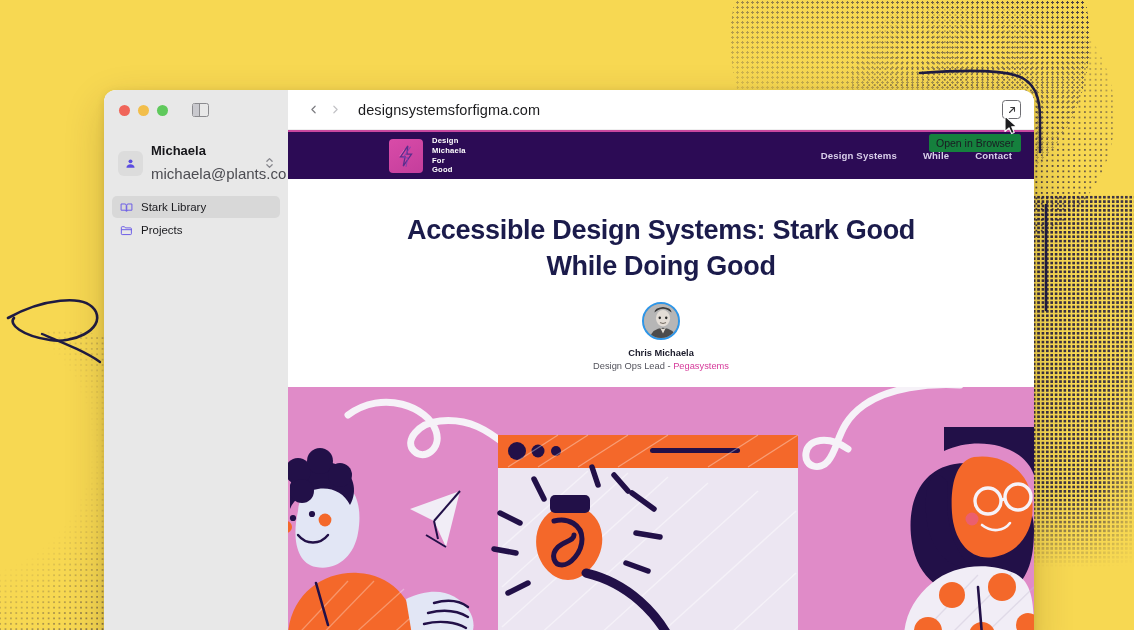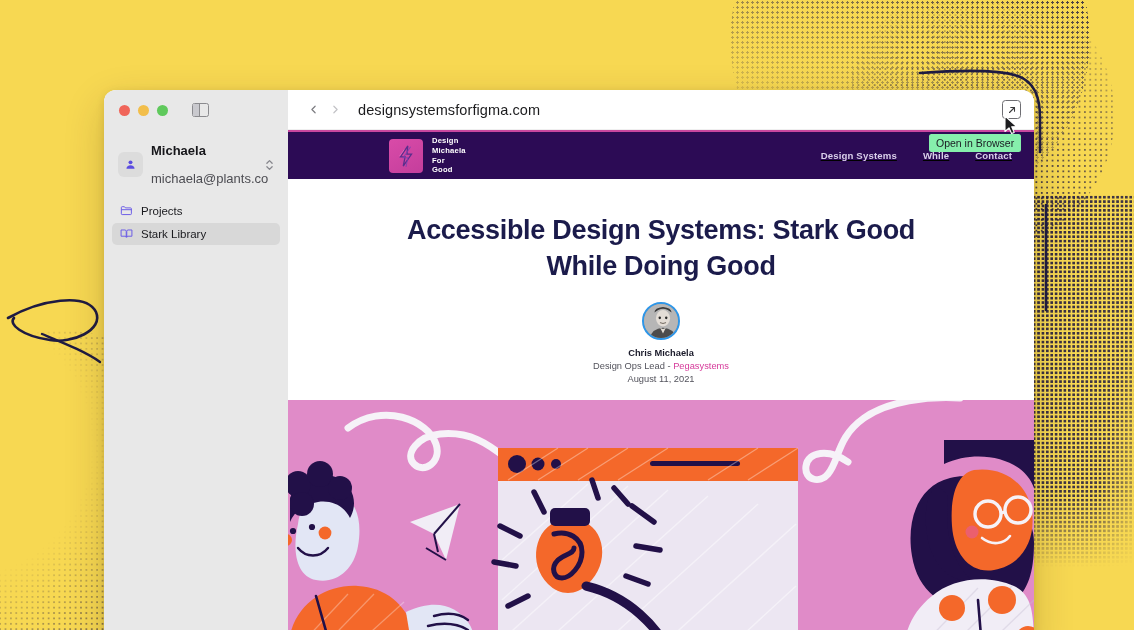--- a/index.html
+++ b/index.html
@@ -166,21 +166,21 @@
   .account-avatar {
     width: 25px; height: 25px;
     border-radius: 6px;
     background: #DCDCDC;
     display: flex; align-items: center; justify-content: center;
     color: #5B4CE0;
     flex: 0 0 25px;
   }
   .account-text { margin-left: 8px; flex: 1; min-width: 0; line-height: 1.18; }
   .account-name { font-size: 13px; font-weight: bold; color: #16161A; }
-  .account-email { font-size: 13px; color: #4C4C52; margin-top: 13px; text-align: right; }
+  .account-email { font-size: 15px; color: #4C4C52; margin-top: 7px; text-align: right; }
   .account-chevrons { color: #88888E; display: flex; flex-direction: column; align-items: center; }
 
   .nav-item {
     display: flex;
     align-items: center;
     height: 22px;
     margin: 1px 8px;
     padding: 0 7px;
     border-radius: 5px;
     gap: 7px;
@@ -208,21 +208,21 @@
     display: flex; align-items: center; justify-content: center;
   }
   .logo-text {
     font-size: 7.6px;
     font-weight: bold;
     color: #ffffff;
     line-height: 1.28;
     letter-spacing: .2px;
   }
   .site-nav-spacer { flex: 1; }
-  .site-links { display: flex; align-items: flex-end; gap: 26px; text-decoration: underline; }
+  .site-links { display: flex; align-items: flex-end; gap: 26px; }
   .site-link {
     font-size: 9.6px;
     font-weight: bold;
     color: #D9CFEA;
     letter-spacing: .15px;
     white-space: nowrap;
   }
 
   .article {
     padding: 34px 60px 0 60px;
@@ -252,21 +252,21 @@
   .author-org { color: #D6399A; text-align: right; }
   .author-date { margin-top: 3px; font-size: 9.3px; color: #53535C; }
 
   .hero { margin-top: 16px; height: 260px; position: relative; overflow: hidden; background: #E08BC8; }
 
   
   .cursor { position: absolute; left: 1004px; top: 115px; z-index: 40; }
   .tooltip {
     position: absolute;
     left: 929px; top: 134px;
-    background: #86efac;
+    background: #15803d;
     color: #1A1A22;
     font-size: 10.5px;
     padding: 3px 7px;
     border-radius: 2.5px;
     white-space: nowrap;
     z-index: 39;
   }
 </style>
 </head>
 <body>
@@ -333,38 +333,38 @@
             <div class="account-email">michaela@plants.co</div>
           </div>
           <div class="account-chevrons">
             <svg width="9" height="14" viewBox="0 0 10 16" fill="none" stroke="currentColor" stroke-width="1.5" stroke-linecap="round" stroke-linejoin="round">
                 <polyline points="2 6 5 3 8 6"></polyline>
                 <polyline points="2 10 5 13 8 10"></polyline>
               </svg>
           </div>
         </div>
 
+        <div class="nav-item active">
+          <span class="nav-ico">
+            <svg width="13" height="13" viewBox="0 0 24 24" fill="none" stroke="currentColor" stroke-width="1.8" stroke-linejoin="round">
+                <path d="M2 5.5h7a2.5 2.5 0 0 1 2.5 2.5v11a2 2 0 0 0-2-2H2z"></path>
+                <path d="M22 5.5h-7a2.5 2.5 0 0 0-2.5 2.5v11a2 2 0 0 1 2-2H22z"></path>
+              </svg>
+          </span>
+          <span class="nav-label">Stark Library</span>
+        </div>
+
         <div class="nav-item">
           <span class="nav-ico">
             <svg width="13" height="13" viewBox="0 0 24 24" fill="none" stroke="currentColor" stroke-width="1.8" stroke-linejoin="round">
                 <path d="M2.5 6.5a1.5 1.5 0 0 1 1.5-1.5h4.2l1.8 2.2h9.5a1.5 1.5 0 0 1 1.5 1.5v9.3a1.5 1.5 0 0 1-1.5 1.5H4a1.5 1.5 0 0 1-1.5-1.5z"></path>
                 <line x1="2.5" y1="10.5" x2="21.5" y2="10.5"></line>
               </svg>
           </span>
           <span class="nav-label">Projects</span>
-        </div>
-
-        <div class="nav-item active">
-          <span class="nav-ico">
-            <svg width="13" height="13" viewBox="0 0 24 24" fill="none" stroke="currentColor" stroke-width="1.8" stroke-linejoin="round">
-                <path d="M2 5.5h7a2.5 2.5 0 0 1 2.5 2.5v11a2 2 0 0 0-2-2H2z"></path>
-                <path d="M22 5.5h-7a2.5 2.5 0 0 0-2.5 2.5v11a2 2 0 0 1 2-2H22z"></path>
-              </svg>
-          </span>
-          <span class="nav-label">Stark Library</span>
         </div>
       </div>
 
       <div class="webview">
 
         <div class="site-nav">
           <div class="logo-wrap">
             <div class="logo-mark">
               <svg width="22" height="24" viewBox="0 0 24 26" fill="none">
                 <path d="M14 2 L6 14 h5 L9 24 L18 11 h-5z" stroke="#5B2E8C" stroke-width="1.4" fill="none"></path>
@@ -397,21 +397,20 @@
                 <path d="M11 9 Q20 1 29 9 Q29 4 20 3.2 Q11 4 11 9z" fill="#3A3A3A"></path>
                 <ellipse cx="16.6" cy="14.6" rx="1.3" ry="1.5" fill="#2A2A2A"></ellipse>
                 <ellipse cx="23.4" cy="14.6" rx="1.3" ry="1.5" fill="#2A2A2A"></ellipse>
                 <path d="M16.8 19.6 Q20 21.4 23.2 19.6" stroke="#6B6159" stroke-width="1" fill="none"></path>
                 <path d="M6 40 Q6 26 20 25 Q34 26 34 40z" fill="#4C4C4C"></path>
                 <path d="M17 25 L20 31 L23 25 Q20 27.4 17 25z" fill="#E3DDD6"></path>
               </svg>
             </div>
             <div class="author-name">Chris Michaela</div>
             <div class="author-role"><span>Design Ops Lead - </span><span class="author-org">Pegasystems</span></div>
-            <div class="author-date">August 11, 2021</div>
           </div>
         </div>
 
         <div class="hero">
           <svg width="746" height="260" viewBox="0 0 746 260" preserveAspectRatio="xMidYMin slice">
             <rect width="746" height="260" fill="#E08BC8"></rect>
 
             <path d="M60 28 C 95 2, 140 20, 148 44 C 154 62, 136 74, 126 64 C 116 54, 130 36, 152 34 C 182 31, 200 44, 218 58" stroke="#F6F2F8" stroke-width="7" fill="none" stroke-linecap="round"></path>
 
             <path d="M560 62 C 540 48, 520 52, 518 66 C 516 80, 532 84, 540 74 C 552 60, 548 38, 576 18 C 600 1, 640 -4, 672 -2" stroke="#F6F2F8" stroke-width="7" fill="none" stroke-linecap="round"></path>

